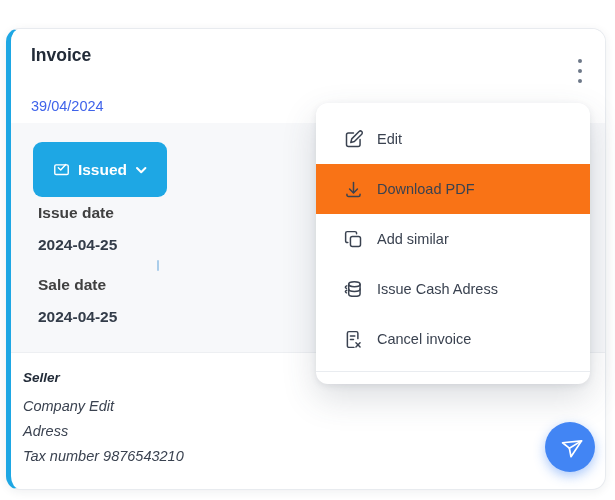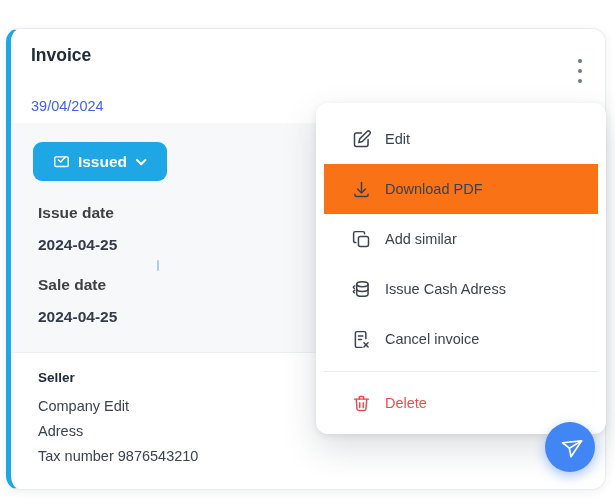--- a/index.html
+++ b/index.html
@@ -17,38 +17,38 @@
     overflow:hidden;
   }
   .card-header{position:absolute;left:0;top:0;right:0;height:94px;background:#fff;border-bottom:1px solid #eef0f3;}
   .title{position:absolute;left:20px;top:16px;font-size:17.5px;font-weight:700;color:#222b38;}
   .inv-number{position:absolute;left:20px;top:46px;font-size:14.5px;color:#3f63ea;cursor:pointer;margin-top:23px;}
   .kebab{position:absolute;right:10px;top:20px;width:30px;height:44px;background:transparent;border:none;cursor:pointer;display:flex;flex-direction:column;align-items:center;justify-content:center;gap:6px;padding:0;}
   .kebab i{width:4px;height:4px;border-radius:50%;background:#6d7888;display:block;}
 
   .gray-section{position:absolute;left:0;top:94px;right:0;height:229px;background:#f7f8fa;border-bottom:1px solid #edeff2;}
   .status-btn{
-    position:absolute;left:22px;top:19px;width:134px;height:39px;
+    position:absolute;left:22px;top:19px;width:134px;height:55px;
     background:#1ea7e4;border:none;border-radius:9px;cursor:pointer;
     display:flex;align-items:center;justify-content:center;gap:8px;
     color:#fff;font-size:15.5px;font-weight:700;font-family:inherit;
   }
   .status-btn svg{display:block;}
   .cursor-artifact{position:absolute;left:146px;top:137px;width:2px;height:11px;background:#aacdea;border-radius:1px;}
   .field-label{position:absolute;left:27px;font-size:15.5px;font-weight:700;color:#404040;}
   .field-value{position:absolute;left:27px;font-size:15.5px;color:#333c49;font-weight:bold;}
   .lbl-0{top:81px;} .val-0{top:113px;} .lbl-1{top:153px;text-align:right;} .val-1{top:185px;}
 
-  .seller{position:absolute;left:27px;top:341px;}
+  .seller{position:absolute;left:12px;top:341px;font-style:italic;}
   .seller-label{font-size:13.5px;font-weight:700;color:#222b38;margin-bottom:9px;}
   .seller-line{font-size:14.5px;color:#3a4250;line-height:25px;}
 
   .menu{
     position:absolute;left:316px;top:103px;width:274px;z-index:20;
-    background:#fff;border-radius:12px;padding:11px 8px 6px;
+    background:#fff;border-radius:12px;padding:11px 0 6px;
     box-shadow:0 2px 6px rgba(60,70,90,.10),0 14px 34px rgba(60,70,90,.18);
     text-align:right;
   }
   .menu-item{
     display:flex;align-items:center;height:50px;padding:0 14px 0 27px;gap:13px;
     font-size:14.5px;color:#3a4250;cursor:pointer;
   }
   .menu-item svg{width:21px;height:21px;flex:none;}
   .menu-item.highlighted{background:#f97316;}
   .menu-divider{height:1px;background:#e9ecf0;margin:7px 0 6px;}
@@ -149,29 +149,20 @@
       <path d="M12.5 21H6.8A1.8 1.8 0 0 1 5 19.2V4.8A1.8 1.8 0 0 1 6.8 3h8.4A1.8 1.8 0 0 1 17 4.8V11"></path>
       <path d="M8.5 8h5"></path>
       <path d="M8.5 12h3.5"></path>
       <path d="M14.8 15.8l4.7 4.7M19.5 15.8l-4.7 4.7"></path>
     </svg>
     <span>Cancel invoice</span>
   </div>
 
   <div class="menu-divider"></div>
 
-  <div class="menu-item danger">
-    <svg viewBox="0 0 24 24" stroke="#ee4b4b" stroke-width="1.7">
-      <path d="M4 7h16"></path>
-      <path d="M9.5 7V5.2A1.2 1.2 0 0 1 10.7 4h2.6a1.2 1.2 0 0 1 1.2 1.2V7"></path>
-      <path d="M6 7l.9 11.3A1.9 1.9 0 0 0 8.8 20h6.4a1.9 1.9 0 0 0 1.9-1.7L18 7"></path>
-      <path d="M10 11v5.5M14 11v5.5"></path>
-    </svg>
-    <span>Delete</span>
-  </div>
 </div>
 
 <button class="fab">
   <svg width="23" height="23" viewBox="0 0 24 24" stroke="#fff" stroke-width="1.8">
     <path d="M21.5 2.5L11 13"></path>
     <path d="M21.5 2.5L14.8 21.2 11 13 2.8 9.2l18.7-6.7z"></path>
   </svg>
 </button>
 
 </body></html>

